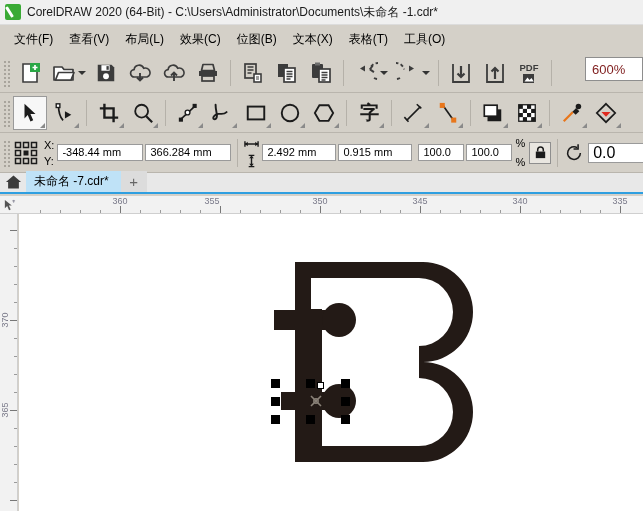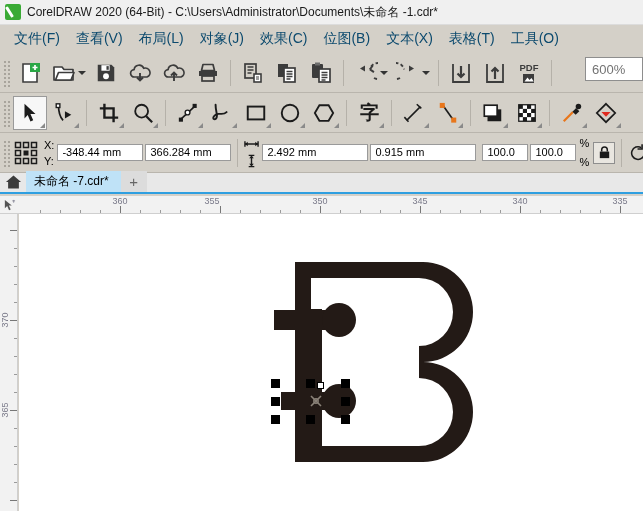--- a/index.html
+++ b/index.html
@@ -52,21 +52,21 @@
 
   
   .menubar {
     position: absolute; left: 0; top: 25px;
     width: 643px; height: 28px;
     background: #d4d0c8;
     display: flex; align-items: center;
     padding-left: 6px;
   }
   .menu-item {
-    font-size: 14px; color: #0c4a6e;
+    font-size: 12px; color: #000000;
     padding: 3px 8px 3px 8px;
     white-space: nowrap;
     cursor: default;
     text-align: right;
   }
 
   
   .toolbar {
     position: absolute; left: 0; top: 53px;
     width: 643px; height: 40px;
@@ -106,21 +106,21 @@
     align-self: center;
     cursor: default;
   }
   .zoom-box {
     position: absolute; right: 0px; top: 4px;
     width: 58px; height: 24px;
     background: #ffffff;
     border: 1px solid #8e8e8e;
     display: flex; align-items: center;
     padding-left: 6px;
-    font-size: 13px; color: #737373;
+    font-size: 13px; color: #7f1d1d;
   }
 
   
   .toolpal {
     position: absolute; left: 0; top: 93px;
     width: 643px; height: 40px;
     background: #d4d0c8;
     display: flex; align-items: center;
     border-bottom: 1px solid #b9b5ad;
   }
@@ -155,21 +155,21 @@
   }
   .pb-labels {
     display: flex; flex-direction: column;
     justify-content: center;
     font-size: 11px; color: #000;
     margin-right: 3px;
   }
   .pb-labels span { height: 16px; line-height: 16px; }
   .pb-fields { display: flex; flex-direction: row; gap: 2px; }
   .pb-input {
-    width: 106px; height: 17px;
+    width: 74px; height: 17px;
     background: #ffffff;
     border: 1px solid #9a9a9a;
     font-size: 11px; color: #000;
     padding-left: 4px;
     line-height: 15px;
     white-space: nowrap; overflow: hidden;
     cursor: text;
   }
   .pb-input.wide { width: 86px; }
   .pb-input.small { width: 46px; }
@@ -310,21 +310,20 @@
       <div class="sq"></div>
         <div class="sl"></div>
     </div>
     <div class="title-text">CorelDRAW 2020 (64-Bit) - C:\Users\Administrator\Documents\未命名 -1.cdr*</div>
   </div>
 
   <div class="menubar">
     <div class="menu-item">文件(F)</div>
     <div class="menu-item">查看(V)</div>
     <div class="menu-item">布局(L)</div>
-    <div class="menu-item">对象(J)</div>
     <div class="menu-item">效果(C)</div>
     <div class="menu-item">位图(B)</div>
     <div class="menu-item">文本(X)</div>
     <div class="menu-item">表格(T)</div>
     <div class="menu-item">工具(O)</div>
   </div>
 
   <div class="toolbar">
     <div class="grip"></div>
 

